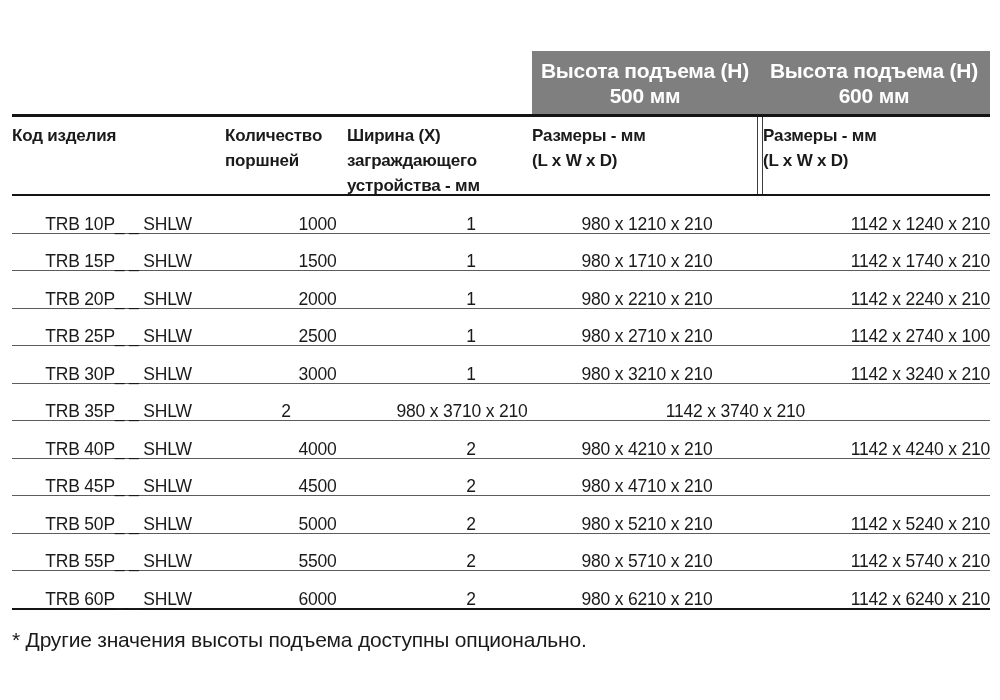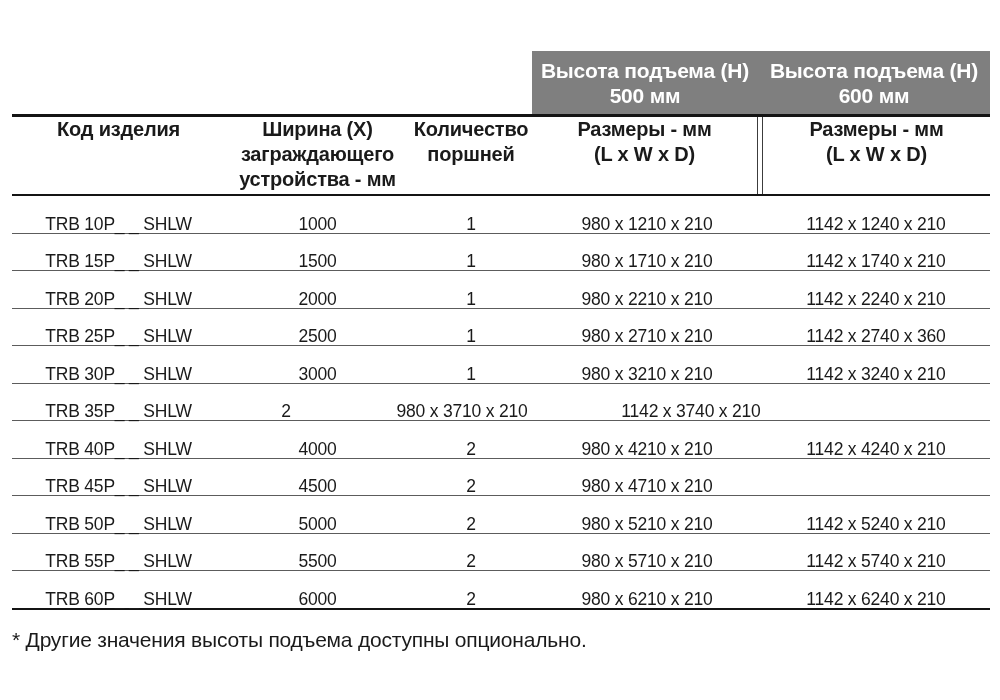--- a/index.html
+++ b/index.html
@@ -50,23 +50,23 @@
     border-top: 3px solid #141414;
     border-bottom: 2.5px solid #141414;
   }
   .hrow {
     display: flex;
     height: 77px;
     border-bottom: 2.5px solid #141414;
   }
   .hcell {
     box-sizing: border-box;
-    text-align: center;
+    padding-top: 6px;
     font-weight: bold;
-    font-size: 20px;
+    font-size: 17px;
     line-height: 25px;
     white-space: pre-line;
     letter-spacing: -0.2px;
   }
   .hc1 { width: 213px; }
   .hc2 { width: 185px; }
   .hc3 { width: 122px; }
   .hc4 { width: 226px; border-right: 1.5px solid #3c3c3c; }
   .hgap { width: 4px; }
   .hc5 { width: 228px; border-left: 1.5px solid #3c3c3c; }
@@ -83,21 +83,21 @@
   .tcell {
     box-sizing: border-box;
     text-align: center;
     white-space: nowrap;
     margin-top: 20px;
   }
   .tc1 { width: 213px; }
   .tc2 { width: 185px; }
   .tc3 { width: 122px; }
   .tc4 { width: 230px; }
-  .tc5 { width: 228px; }
+  .tc5 { width: 228px; text-align: right; }
 
   .footnote {
     position: absolute;
     left: 12px;
     top: 628px;
     font-size: 21px;
     letter-spacing: -0.2px;
   }
 </style>
 </head>
@@ -108,25 +108,25 @@
   <div class="band">
     <div class="band-cell c500">Высота подъема (H)
 500 мм</div>
     <div class="band-cell c600">Высота подъема (H)
 600 мм</div>
   </div>
 
   <div class="grid">
     <div class="hrow">
       <div class="hcell hc1">Код изделия</div>
+      <div class="hcell hc3">Количество
+поршней</div>
       <div class="hcell hc2">Ширина (X)
 заграждающего
 устройства - мм</div>
-      <div class="hcell hc3">Количество
-поршней</div>
       <div class="hcell hc4">Размеры - мм
 (L x W x D)</div>
       <div class="hgap"></div>
       <div class="hcell hc5">Размеры - мм
 (L x W x D)</div>
     </div>
 
     <div>
   <div class="trow">
     <div class="tcell tc1">TRB 10P_ _ SHLW</div>
@@ -150,21 +150,21 @@
     <div class="tcell tc3">1</div>
     <div class="tcell tc4">980 x 2210 x 210</div>
     <div class="tcell tc5">1142 x 2240 x 210</div>
   </div>
 
   <div class="trow">
     <div class="tcell tc1">TRB 25P_ _ SHLW</div>
     <div class="tcell tc2">2500</div>
     <div class="tcell tc3">1</div>
     <div class="tcell tc4">980 x 2710 x 210</div>
-    <div class="tcell tc5">1142 x 2740 x 360</div>
+    <div class="tcell tc5">1142 x 2740 x 100</div>
   </div>
 
   <div class="trow">
     <div class="tcell tc1">TRB 30P_ _ SHLW</div>
     <div class="tcell tc2">3000</div>
     <div class="tcell tc3">1</div>
     <div class="tcell tc4">980 x 3210 x 210</div>
     <div class="tcell tc5">1142 x 3240 x 210</div>
   </div>
 

